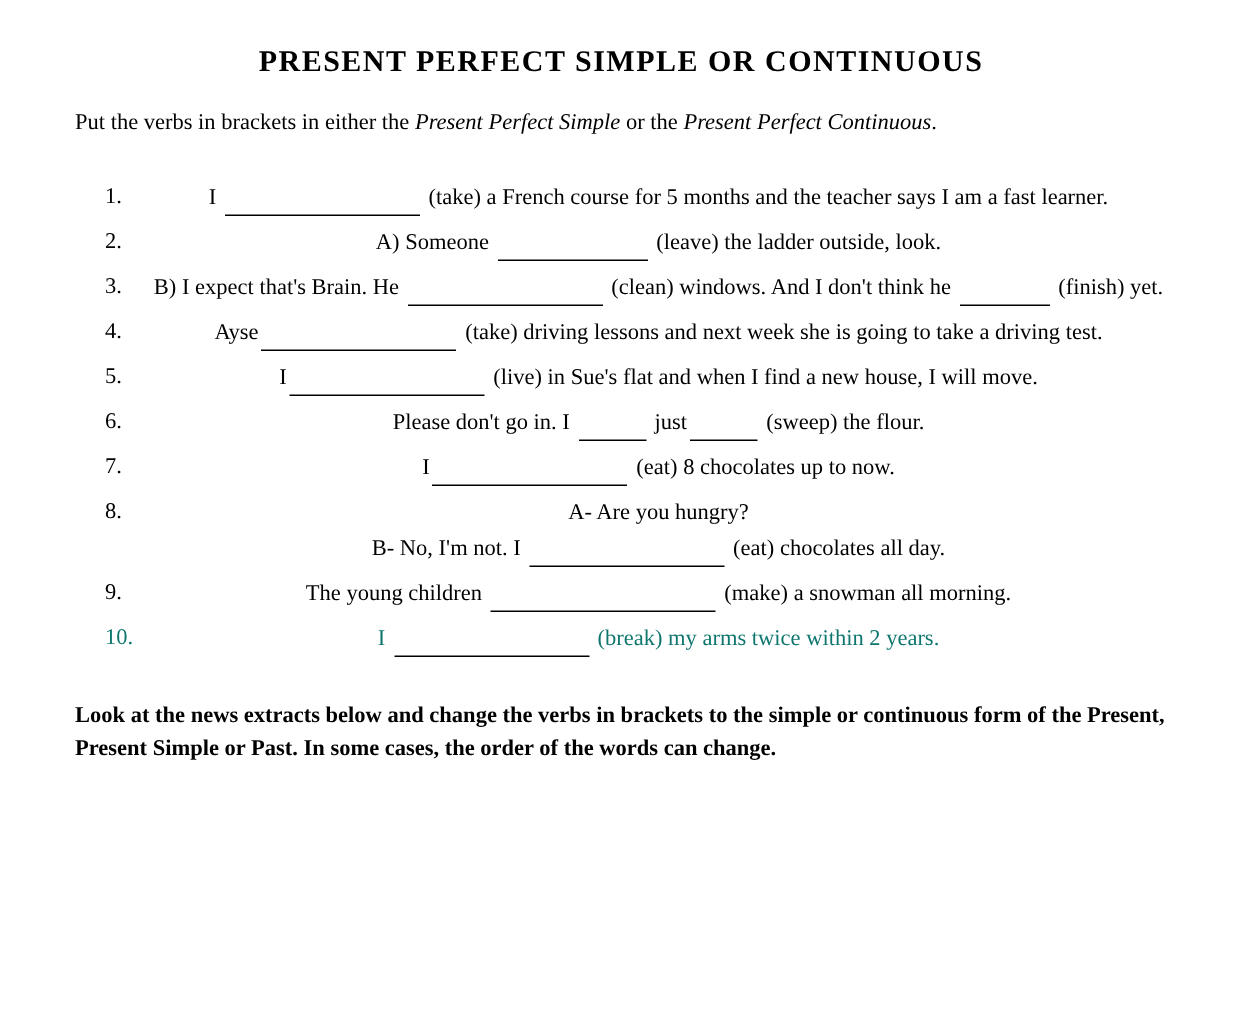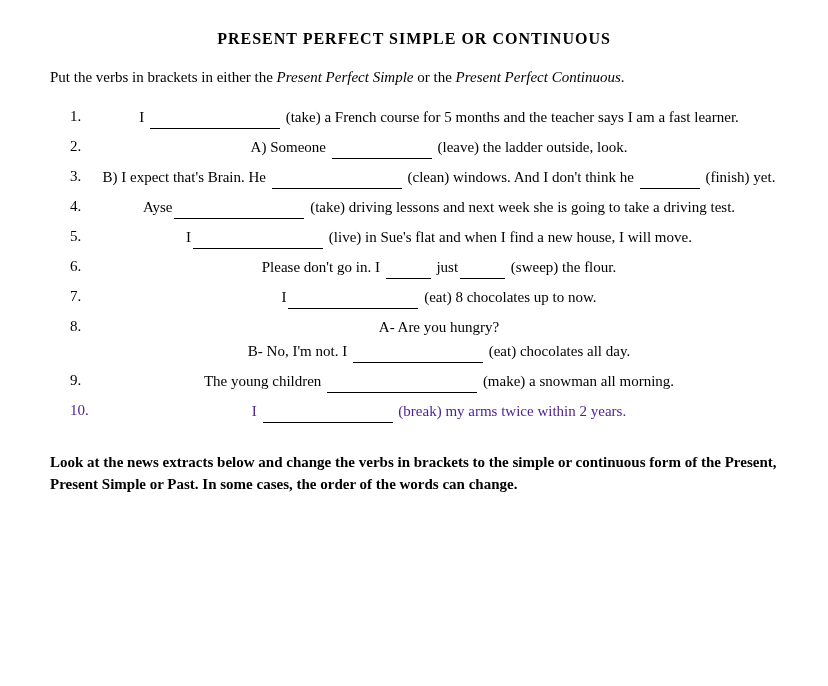--- a/index.html
+++ b/index.html
@@ -12,26 +12,26 @@
       font-family: "Times New Roman", Times, serif;
       font-size: 15px;
       color: #000;
       width: 828px;
       min-height: 686px;
       padding: 30px 50px 30px 50px;
     }
     .title {
       text-align: center;
       font-weight: bold;
-      font-size: 16px;
+      font-size: 20px;
       letter-spacing: 1px;
       margin-bottom: 18px;
     }
     .instructions {
-      margin-bottom: 16px;
+      margin-bottom: 26px;
       line-height: 1.5;
     }
     .instructions em {
       font-style: italic;
     }
     .exercises {
       margin-left: 20px;
     }
     .exercise-item {
       display: flex;
@@ -61,21 +61,21 @@
     .blank-lg {
       min-width: 130px;
     }
     .blank-xl {
       min-width: 150px;
     }
     .blank-xs {
       min-width: 45px;
     }
     .item-red {
-      color: #4c1d95;
+      color: #0f766e;
     }
     .bottom-instructions {
       margin-top: 28px;
       font-weight: bold;
       line-height: 1.5;
     }
   </style>
 </head>
 <body>
 

